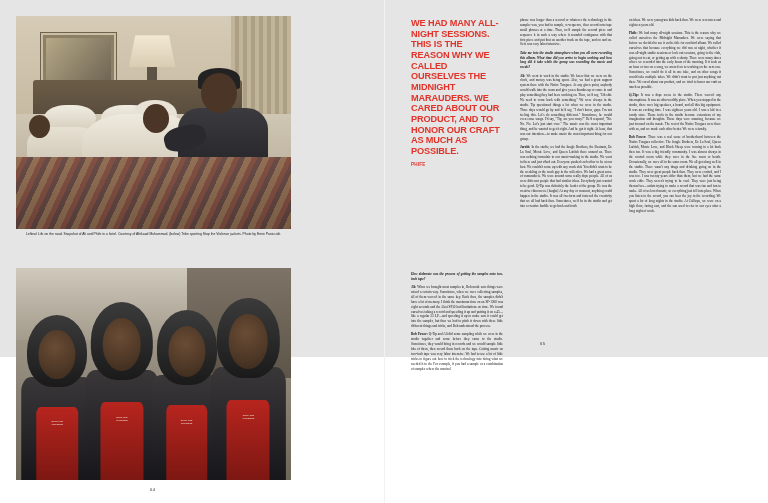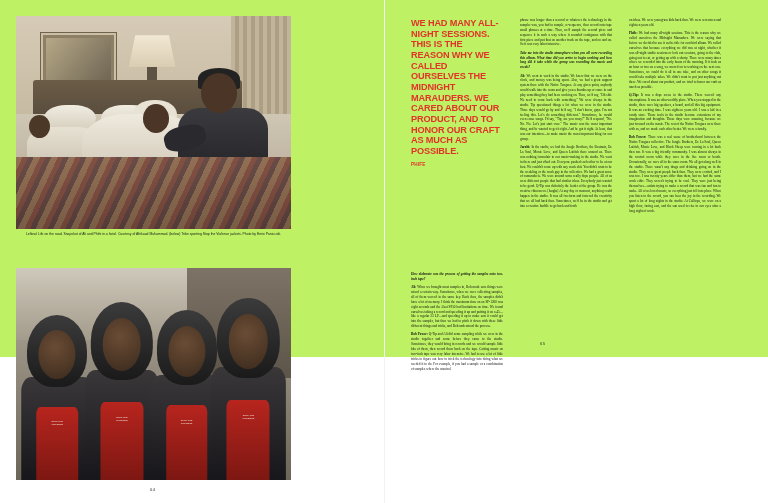--- a/index.html
+++ b/index.html
@@ -10,21 +10,21 @@
   body {
     width: 768px;
     height: 503px;
     font-family: "Liberation Serif", serif;
     overflow: hidden;
   }
   .spread {
     position: relative;
     width: 768px;
     height: 357px;
-    background: #bef264;
+    background: #e5e5e5;
   }
   
   .gutter {
     position: absolute;
     left: 384px;
     top: 0;
     width: 1px;
     height: 503px;
     background: #f2f2f2;
   }

